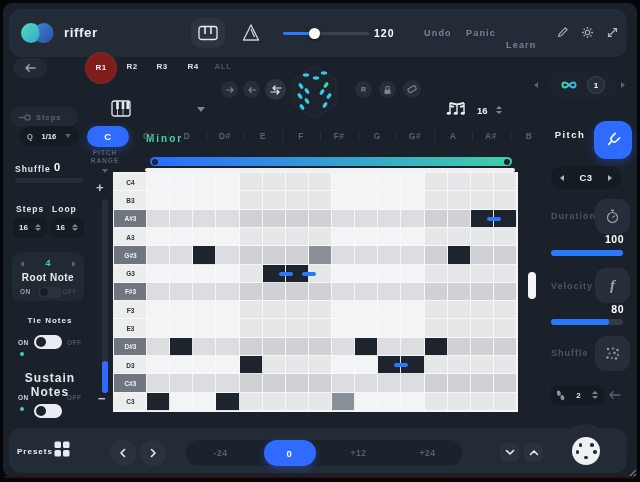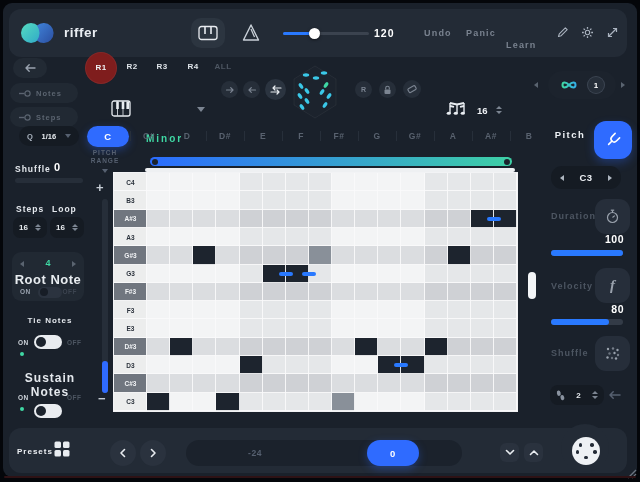--- a/index.html
+++ b/index.html
@@ -171,27 +171,20 @@
 <svg class="abs tb-ico" style="left:606px" width="13" height="13" viewBox="0 0 13 13">
   <line x1="3" y1="10" x2="10" y2="3" stroke="#aab3bf" stroke-width="1.2"></line>
   <path d="M7 2.5 h3.5 v3.5 M6 10.5 h-3.5 v-3.5" fill="none" stroke="#aab3bf" stroke-width="1.2"></path>
 </svg>
 
 <div class="abs back-btn">
   <svg width="14" height="10" viewBox="0 0 14 10">
     <path d="M12 5 H3 M3 5 l3.2 -3.2 M3 5 l3.2 3.2" fill="none" stroke="#9aa3af" stroke-width="1.4" stroke-linecap="round"></path>
   </svg>
 </div>
-<div class="abs sidepill" style="top:83px">
-  <svg width="13" height="9" viewBox="0 0 13 9">
-    <line x1="1" y1="4.5" x2="6.5" y2="4.5" stroke="#5b6470" stroke-width="1.4"></line>
-    <circle cx="9.5" cy="4.5" r="2.6" fill="none" stroke="#5b6470" stroke-width="1.2"></circle>
-  </svg>
-  <span>Notes</span>
-</div>
 <div class="abs sidepill" style="top:107px">
   <svg width="13" height="9" viewBox="0 0 13 9">
     <line x1="1" y1="4.5" x2="6.5" y2="4.5" stroke="#5b6470" stroke-width="1.4"></line>
     <circle cx="9.5" cy="4.5" r="2.6" fill="none" stroke="#5b6470" stroke-width="1.2"></circle>
   </svg>
   <span>Steps</span>
 </div>
 <div id="riff-tabs">
       <div class="riff active" style="left: 85px;">R1</div>
       <div class="riff" style="left: 116px;">R2</div>
@@ -359,21 +352,21 @@
   <span>16</span>
   <span class="spinner">
         <i class="up"></i>
         <i class="dn"></i>
       </span>
 </div>
 <div class="abs root-box">
   <div class="abs tri tri-l" style="left:8px;top:9px"></div>
   <div class="abs" style="left:0;top:6px;width:72px;text-align:center;font-size:9px;font-weight:bold;color:#3fd8a4">4</div>
   <div class="abs tri tri-r" style="right:8px;top:9px"></div>
-  <div class="abs" style="left:0;top:20px;width:72px;text-align:center;font-size:13px;font-weight:bold;color:#e8ecf0;letter-spacing:.5px">Root Note</div>
+  <div class="abs" style="left:0;top:20px;width:72px;text-align:center;font-size:10px;font-weight:bold;color:#e8ecf0;letter-spacing:.5px">Root Note</div>
   <div class="abs onoff-on" style="left:8px;top:36px;color:#9aa3af">ON</div>
   <div class="abs toggle dark" style="left:26px;top:34.5px">
         <div class="knob"></div>
       </div>
   <div class="abs onoff-off" style="right:7px;top:36px;color:#3c4450">OFF</div>
 </div>
 <div class="abs sm-lbl" style="left:14px;top:316px;width:72px;text-align:center;font-size:8px">Tie Notes</div>
 <div class="abs onoff-on" style="left:18px;top:339px">ON</div>
 <div class="abs toggle light" style="left:34px;top:335px">
       <div class="knob"></div>
@@ -695,20 +688,22 @@
 <div class="abs round-btn" style="left:140px;top:440px">
   <svg width="8" height="10" viewBox="0 0 8 10">
         <polyline points="2.5,1.5 6,5 2.5,8.5" fill="none" stroke="#e8ecf0" stroke-width="1.6" stroke-linecap="round" stroke-linejoin="round"></polyline>
       </svg>
 </div>
 <div class="abs transpose" id="transpose">
       <div class="tr-slot">-24</div>
       <div class="tr-slot">
         <div class="tr-pill">0</div>
       </div>
+      <div class="tr-slot">+12</div>
+      <div class="tr-slot">+24</div>
     </div>
 <div class="abs sq-btn" style="left:500px;top:443px">
   <svg width="10" height="7" viewBox="0 0 10 7">
         <polyline points="1.5,1.5 5,5 8.5,1.5" fill="none" stroke="#e8ecf0" stroke-width="1.6" stroke-linecap="round" stroke-linejoin="round"></polyline>
       </svg>
 </div>
 <div class="abs sq-btn" style="left:524px;top:443px">
   <svg width="10" height="7" viewBox="0 0 10 7">
         <polyline points="1.5,5.5 5,2 8.5,5.5" fill="none" stroke="#e8ecf0" stroke-width="1.6" stroke-linecap="round" stroke-linejoin="round"></polyline>
       </svg>

